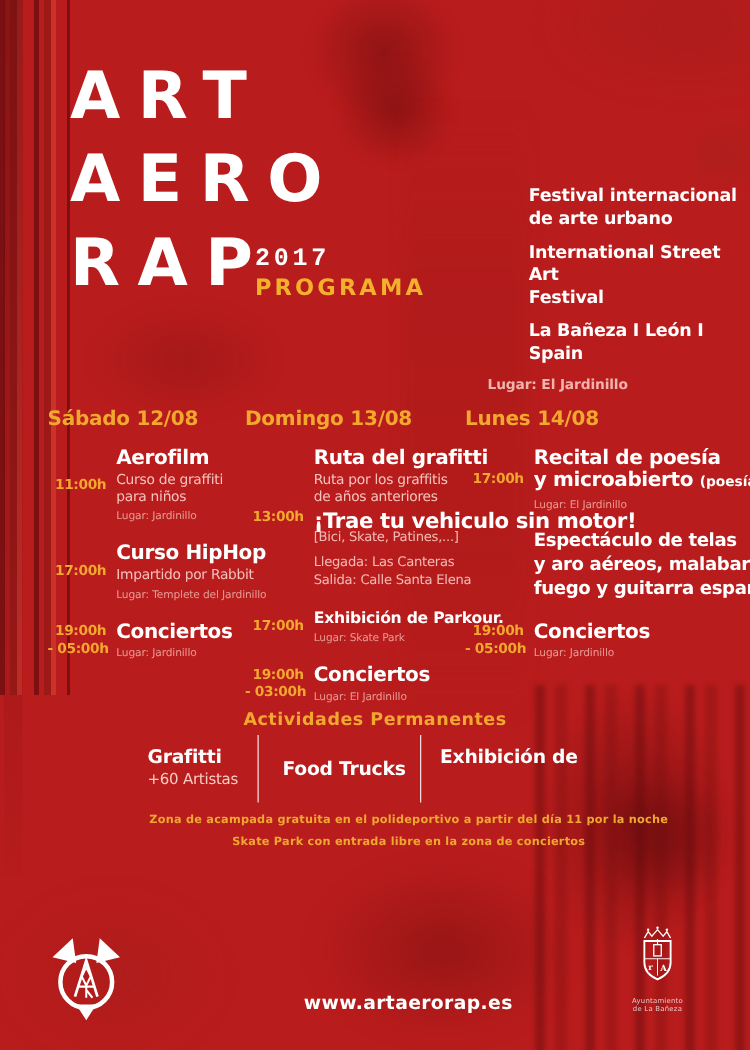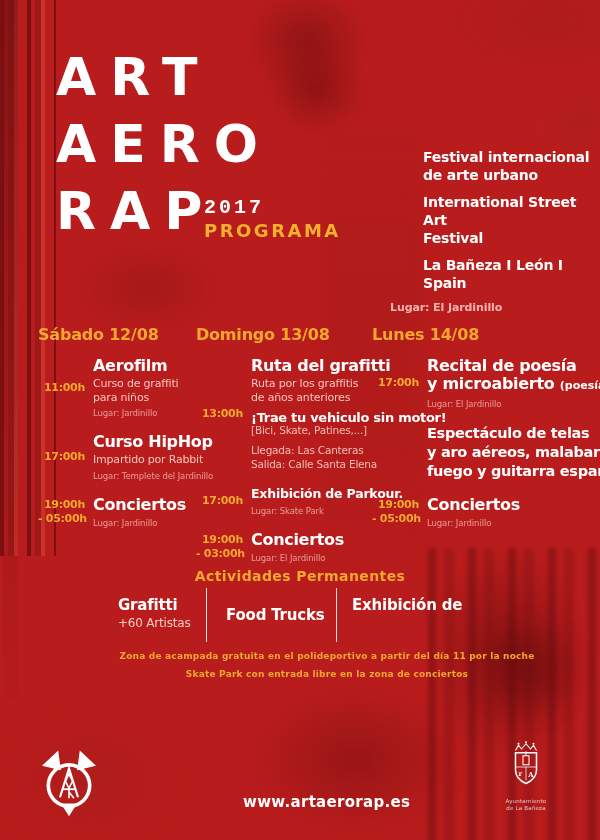--- a/index.html
+++ b/index.html
@@ -62,21 +62,21 @@
   .day-title{font-size:16px;font-weight:bold;color:#f2a72e;letter-spacing:-0.2px;margin-bottom:13px;white-space:nowrap;}
   .event{display:flex;align-items:center;margin-bottom:15px;}
   .etime{width:47px;min-width:47px;text-align:right;font-size:11px;font-weight:bold;
     color:#f2a72e;line-height:14px;letter-spacing:-0.3px;white-space:nowrap;}
   .ebody{margin-left:8px;}
   .etitle{font-size:16px;font-weight:bold;color:#fff;line-height:18px;letter-spacing:-0.3px;white-space:nowrap;}
   .etitle.wide{font-size:14.5px;line-height:19px;}
   .etitle-sm{font-size:12.5px;font-weight:bold;color:#fff;line-height:16px;letter-spacing:-0.2px;white-space:nowrap;}
   .suffix{font-size:11px;letter-spacing:0;}
   .edesc{font-size:11px;color:rgba(255,224,216,.85);line-height:13.5px;margin-top:2px;letter-spacing:-0.2px;white-space:nowrap;}
-  .ebold{font-size:13px;font-weight:bold;color:#fff;margin-top:7px;line-height:13px;letter-spacing:-0.3px;white-space:nowrap;}
+  .ebold{font-size:17px;font-weight:bold;color:#fff;margin-top:7px;line-height:13px;letter-spacing:-0.3px;white-space:nowrap;}
   .enote{font-size:10.5px;color:rgba(255,224,216,.8);line-height:13px;letter-spacing:-0.2px;white-space:nowrap;}
   .eextra{font-size:10.5px;color:rgba(255,224,216,.8);line-height:13.5px;margin-top:7px;letter-spacing:-0.2px;white-space:nowrap;}
   .evenue{font-size:8.5px;color:rgba(255,218,210,.65);margin-top:4px;letter-spacing:-0.1px;white-space:nowrap;}
 
   .perm-h{position:absolute;left:0;top:568px;width:600px;text-align:center;
     color:#f2a72e;font-weight:bold;font-size:14px;letter-spacing:.4px;}
   .perm-item-title{font-size:15px;font-weight:bold;color:#fff;letter-spacing:-0.2px;line-height:19px;white-space:nowrap;}
   .perm-item-sub{font-size:12px;color:rgba(255,226,218,.88);margin-top:1px;letter-spacing:-0.2px;}
   #permGrafitti{position:absolute;left:118px;top:596px;}
   #permFood{position:absolute;left:226px;top:606px;}

